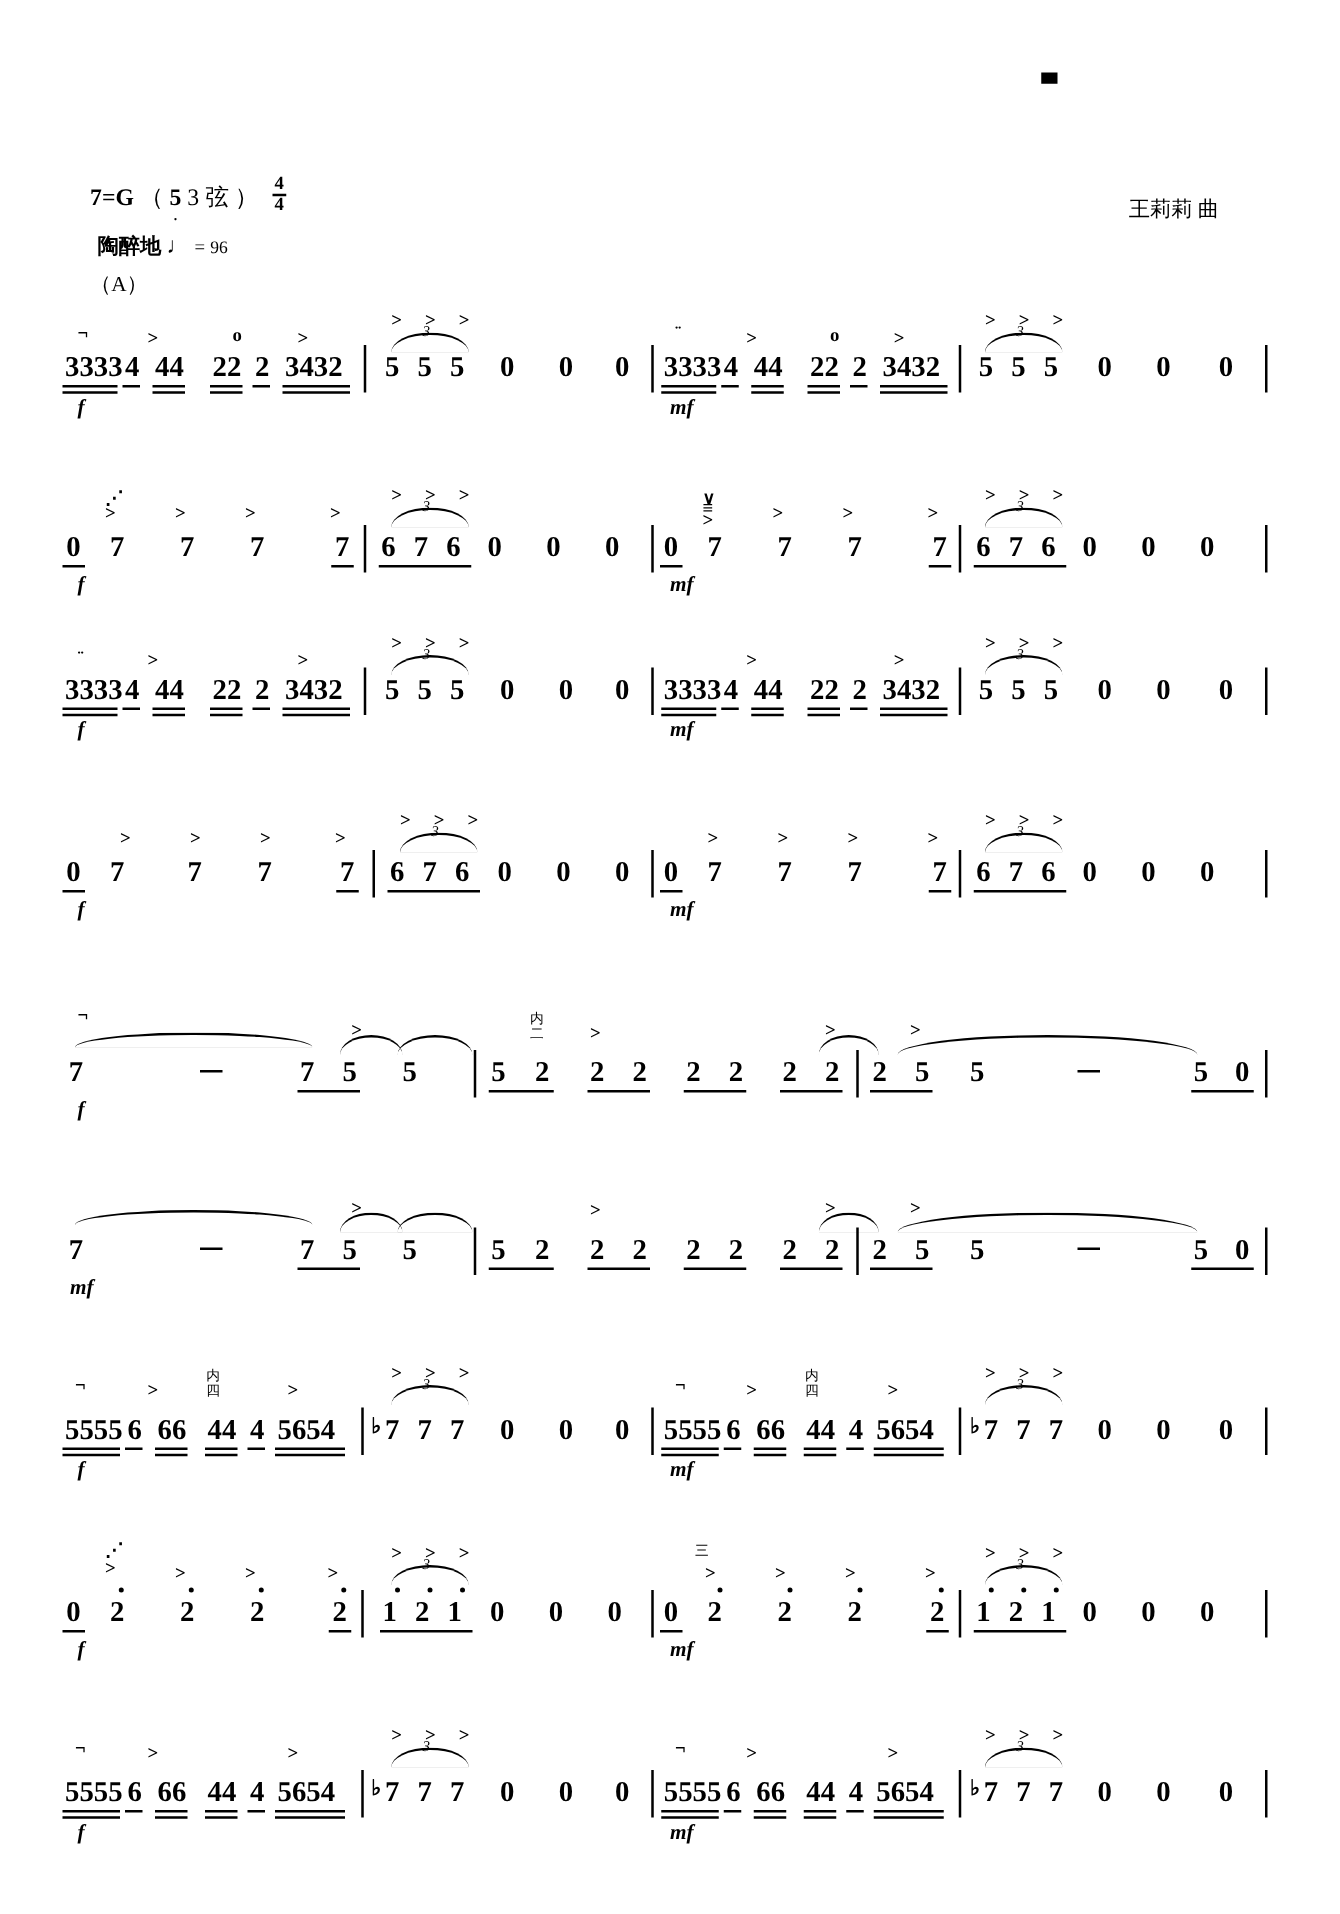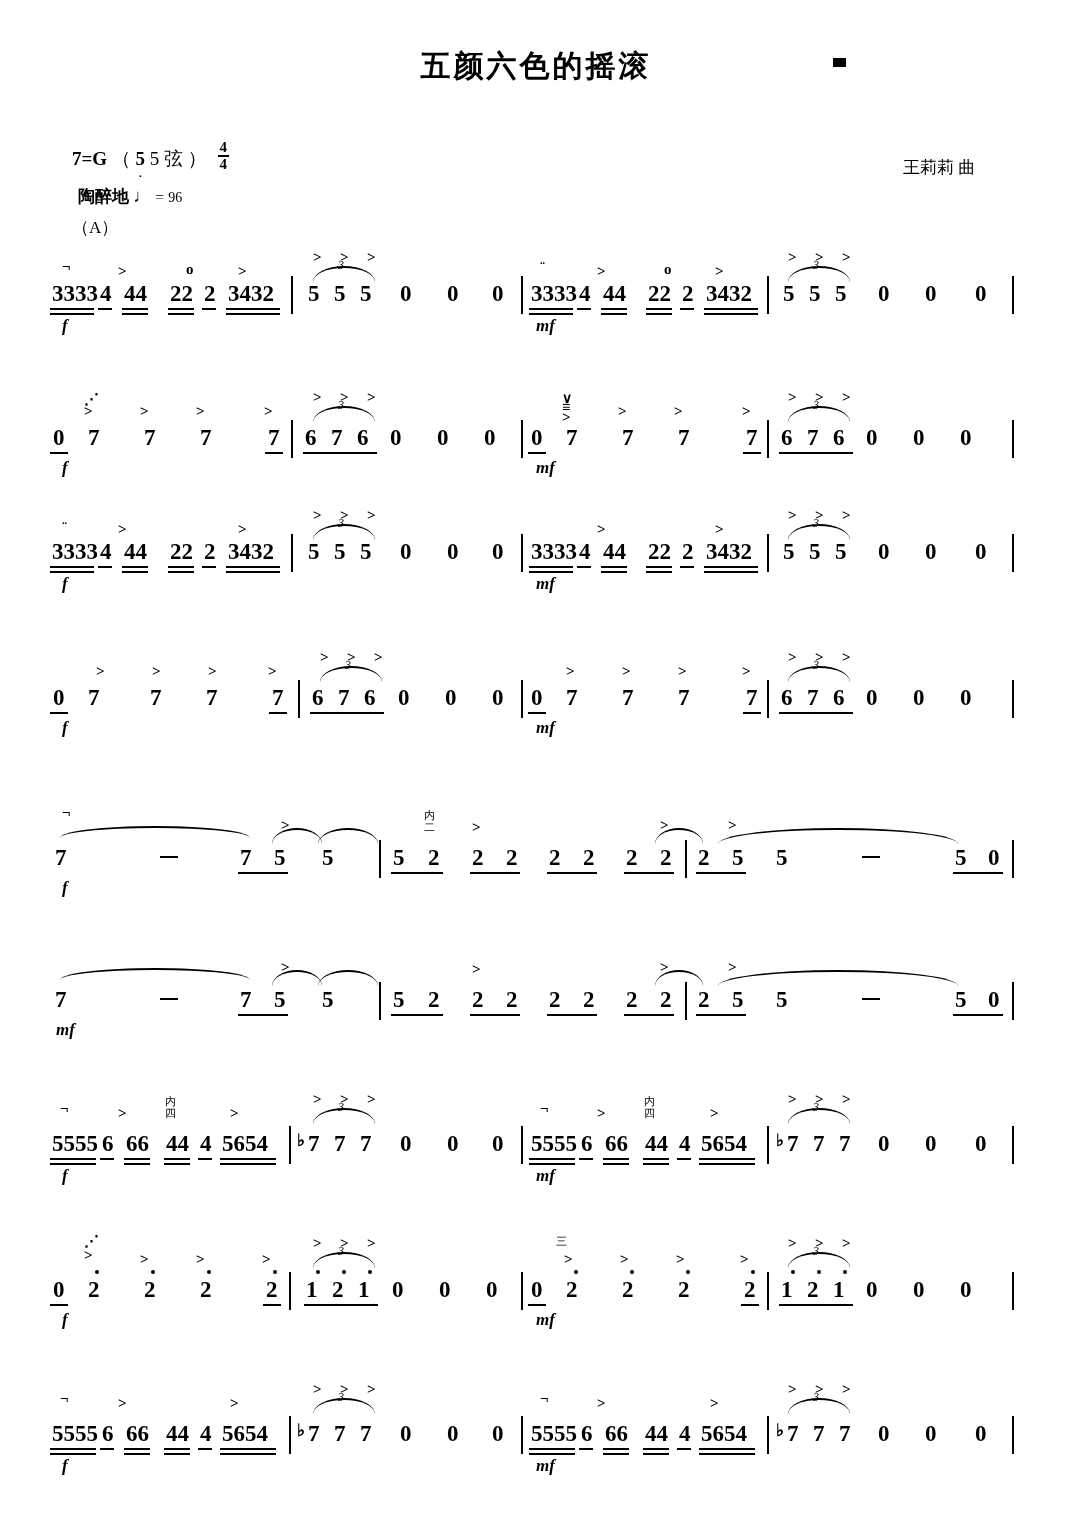--- a/index.html
+++ b/index.html
@@ -46,31 +46,30 @@
   .cn{position:absolute;font-size:11px;font-family:"Liberation Serif",serif;line-height:1.05;text-align:center;}
   .dash{position:absolute;width:18px;height:2px;background:#000;}
   .flat{position:absolute;font-size:17px;font-weight:bold;}
   .vmark{position:absolute;font-size:14px;font-weight:bold;}
 </style>
 </head>
 <body>
 
 <div class="page">
 
-  <div class="title">五颜六色的摇滚</div>
   <div class="corner-mark"></div>
 
   <div class="key-line">
     <span>7=G</span>
     <span class="paren">（</span>
     <span class="dotnum">
       <span>5</span>
       <span class="dotb">.</span>
     </span>
-    <span class="paren">5 弦</span>
+    <span class="paren">3 弦</span>
     <span class="paren">）</span>
     <span class="frac">
       <span class="num">4</span>
       <span class="den">4</span>
     </span>
   </div>
 
   <div class="composer">王莉莉 曲</div>
 
   <div class="tempo">

